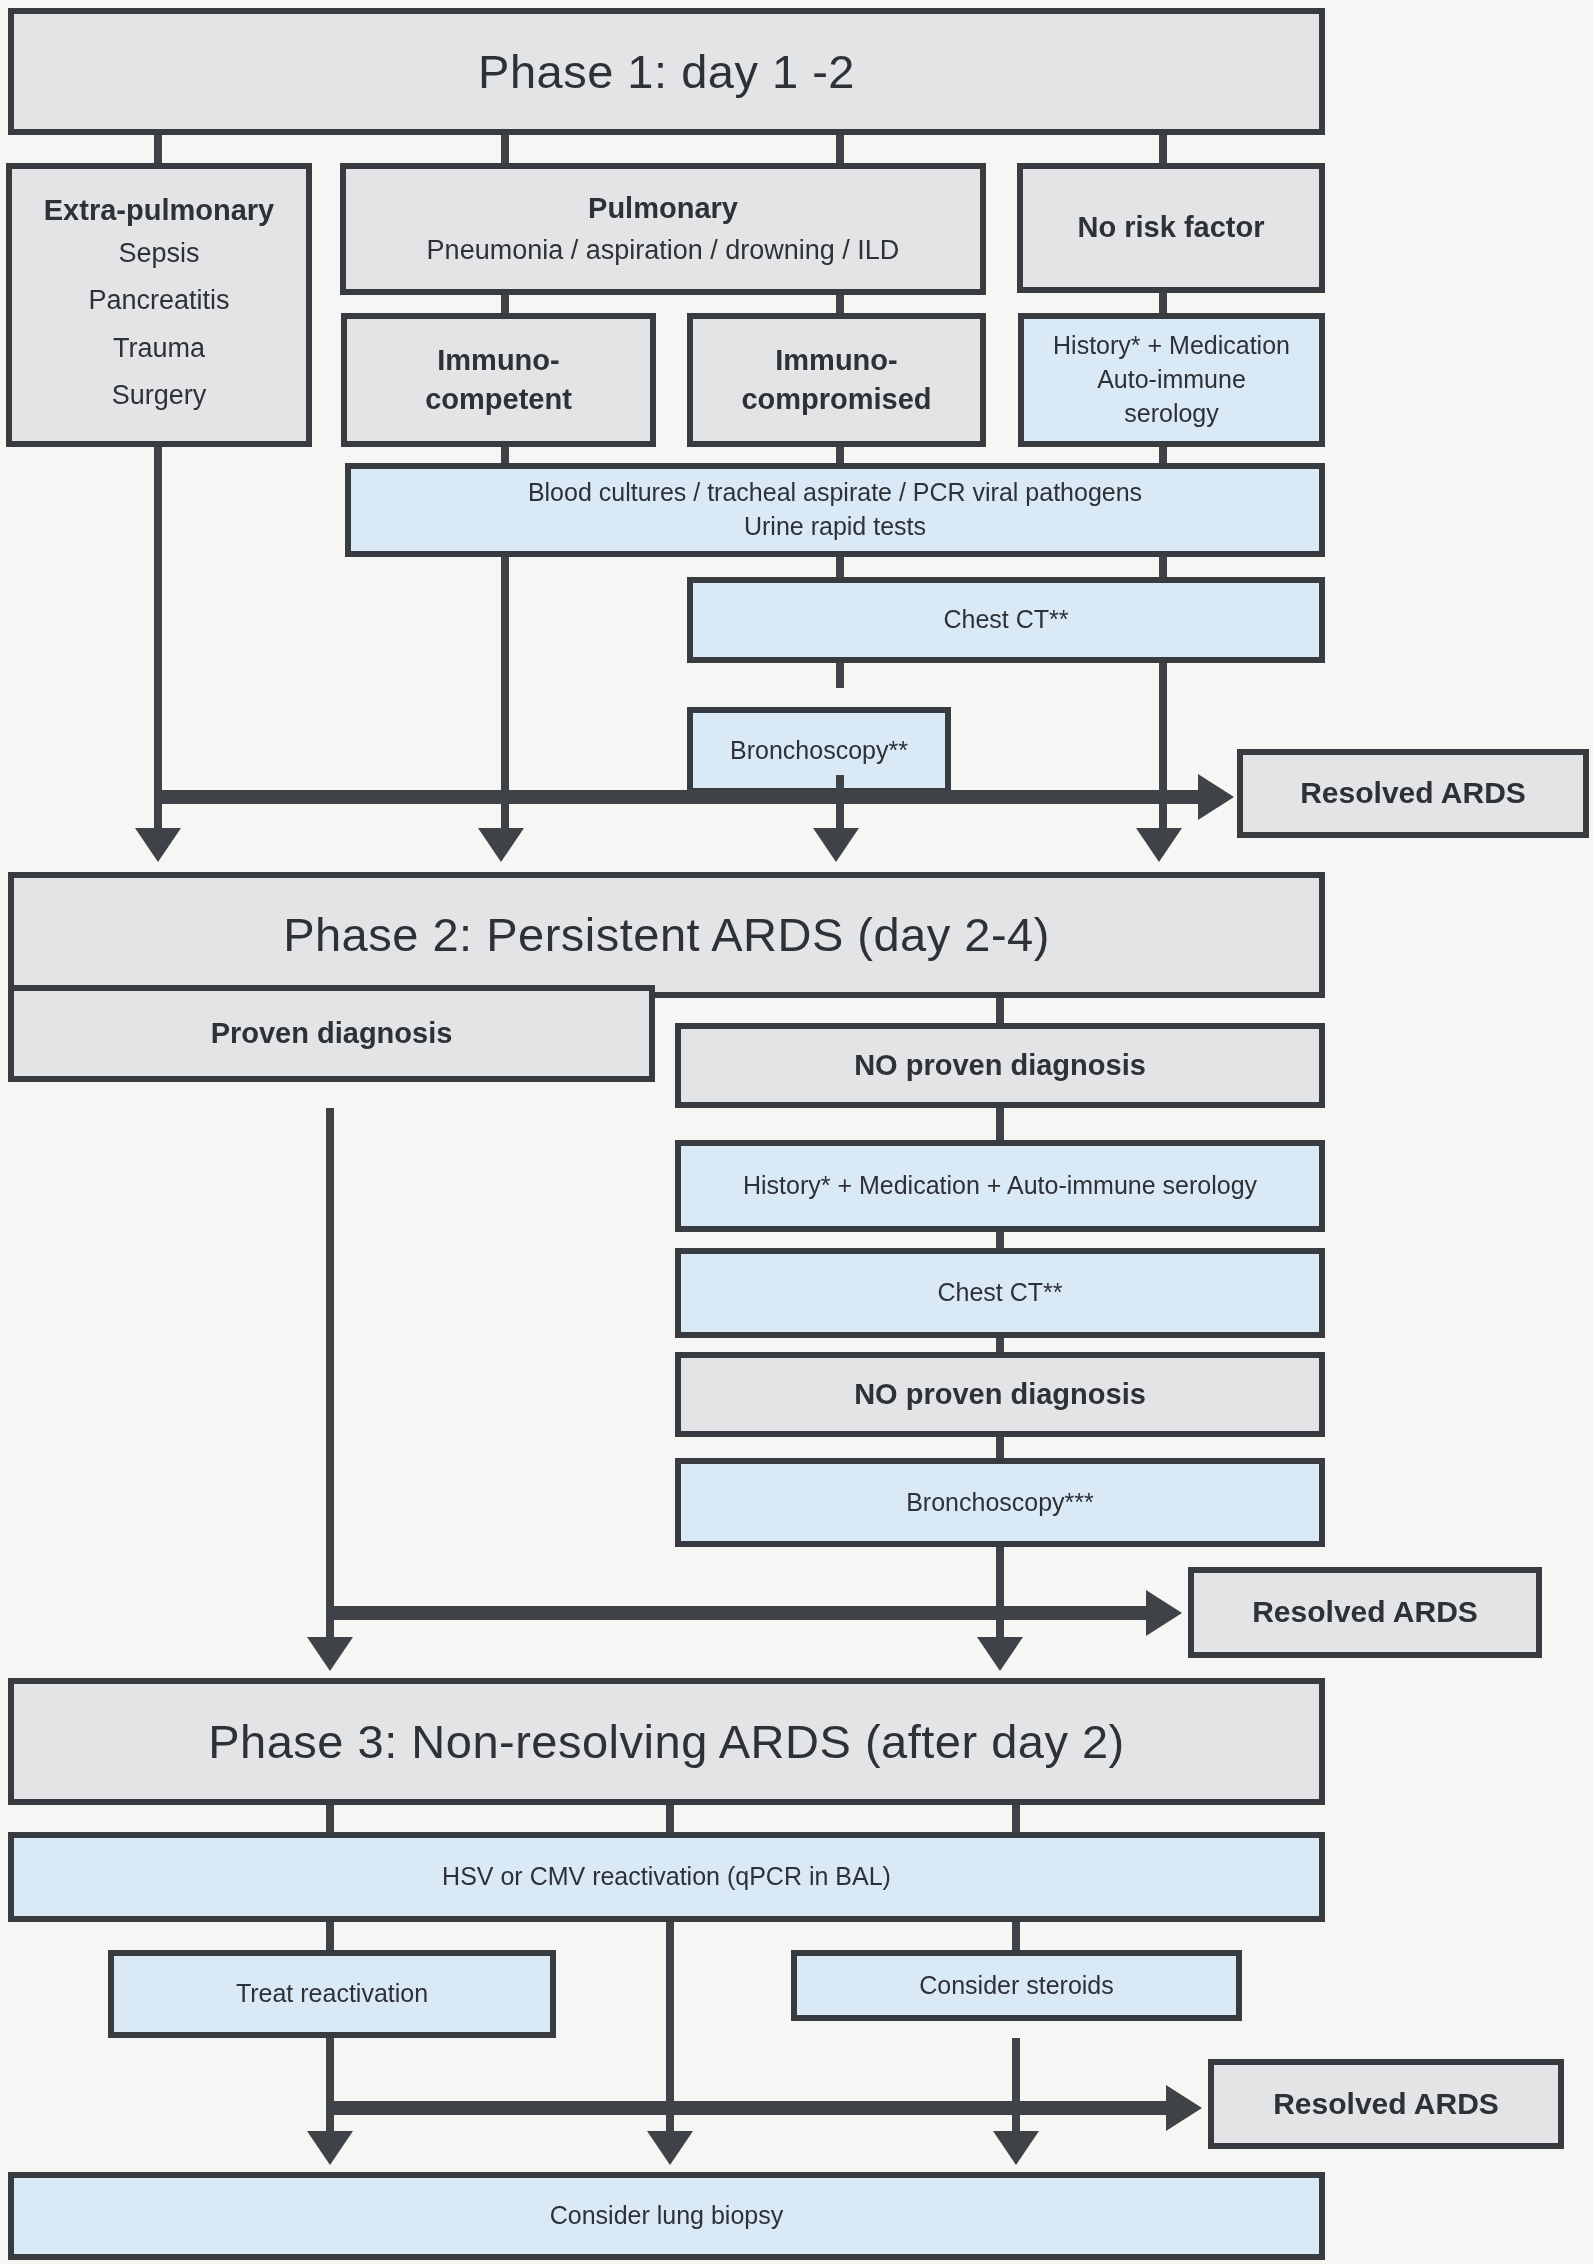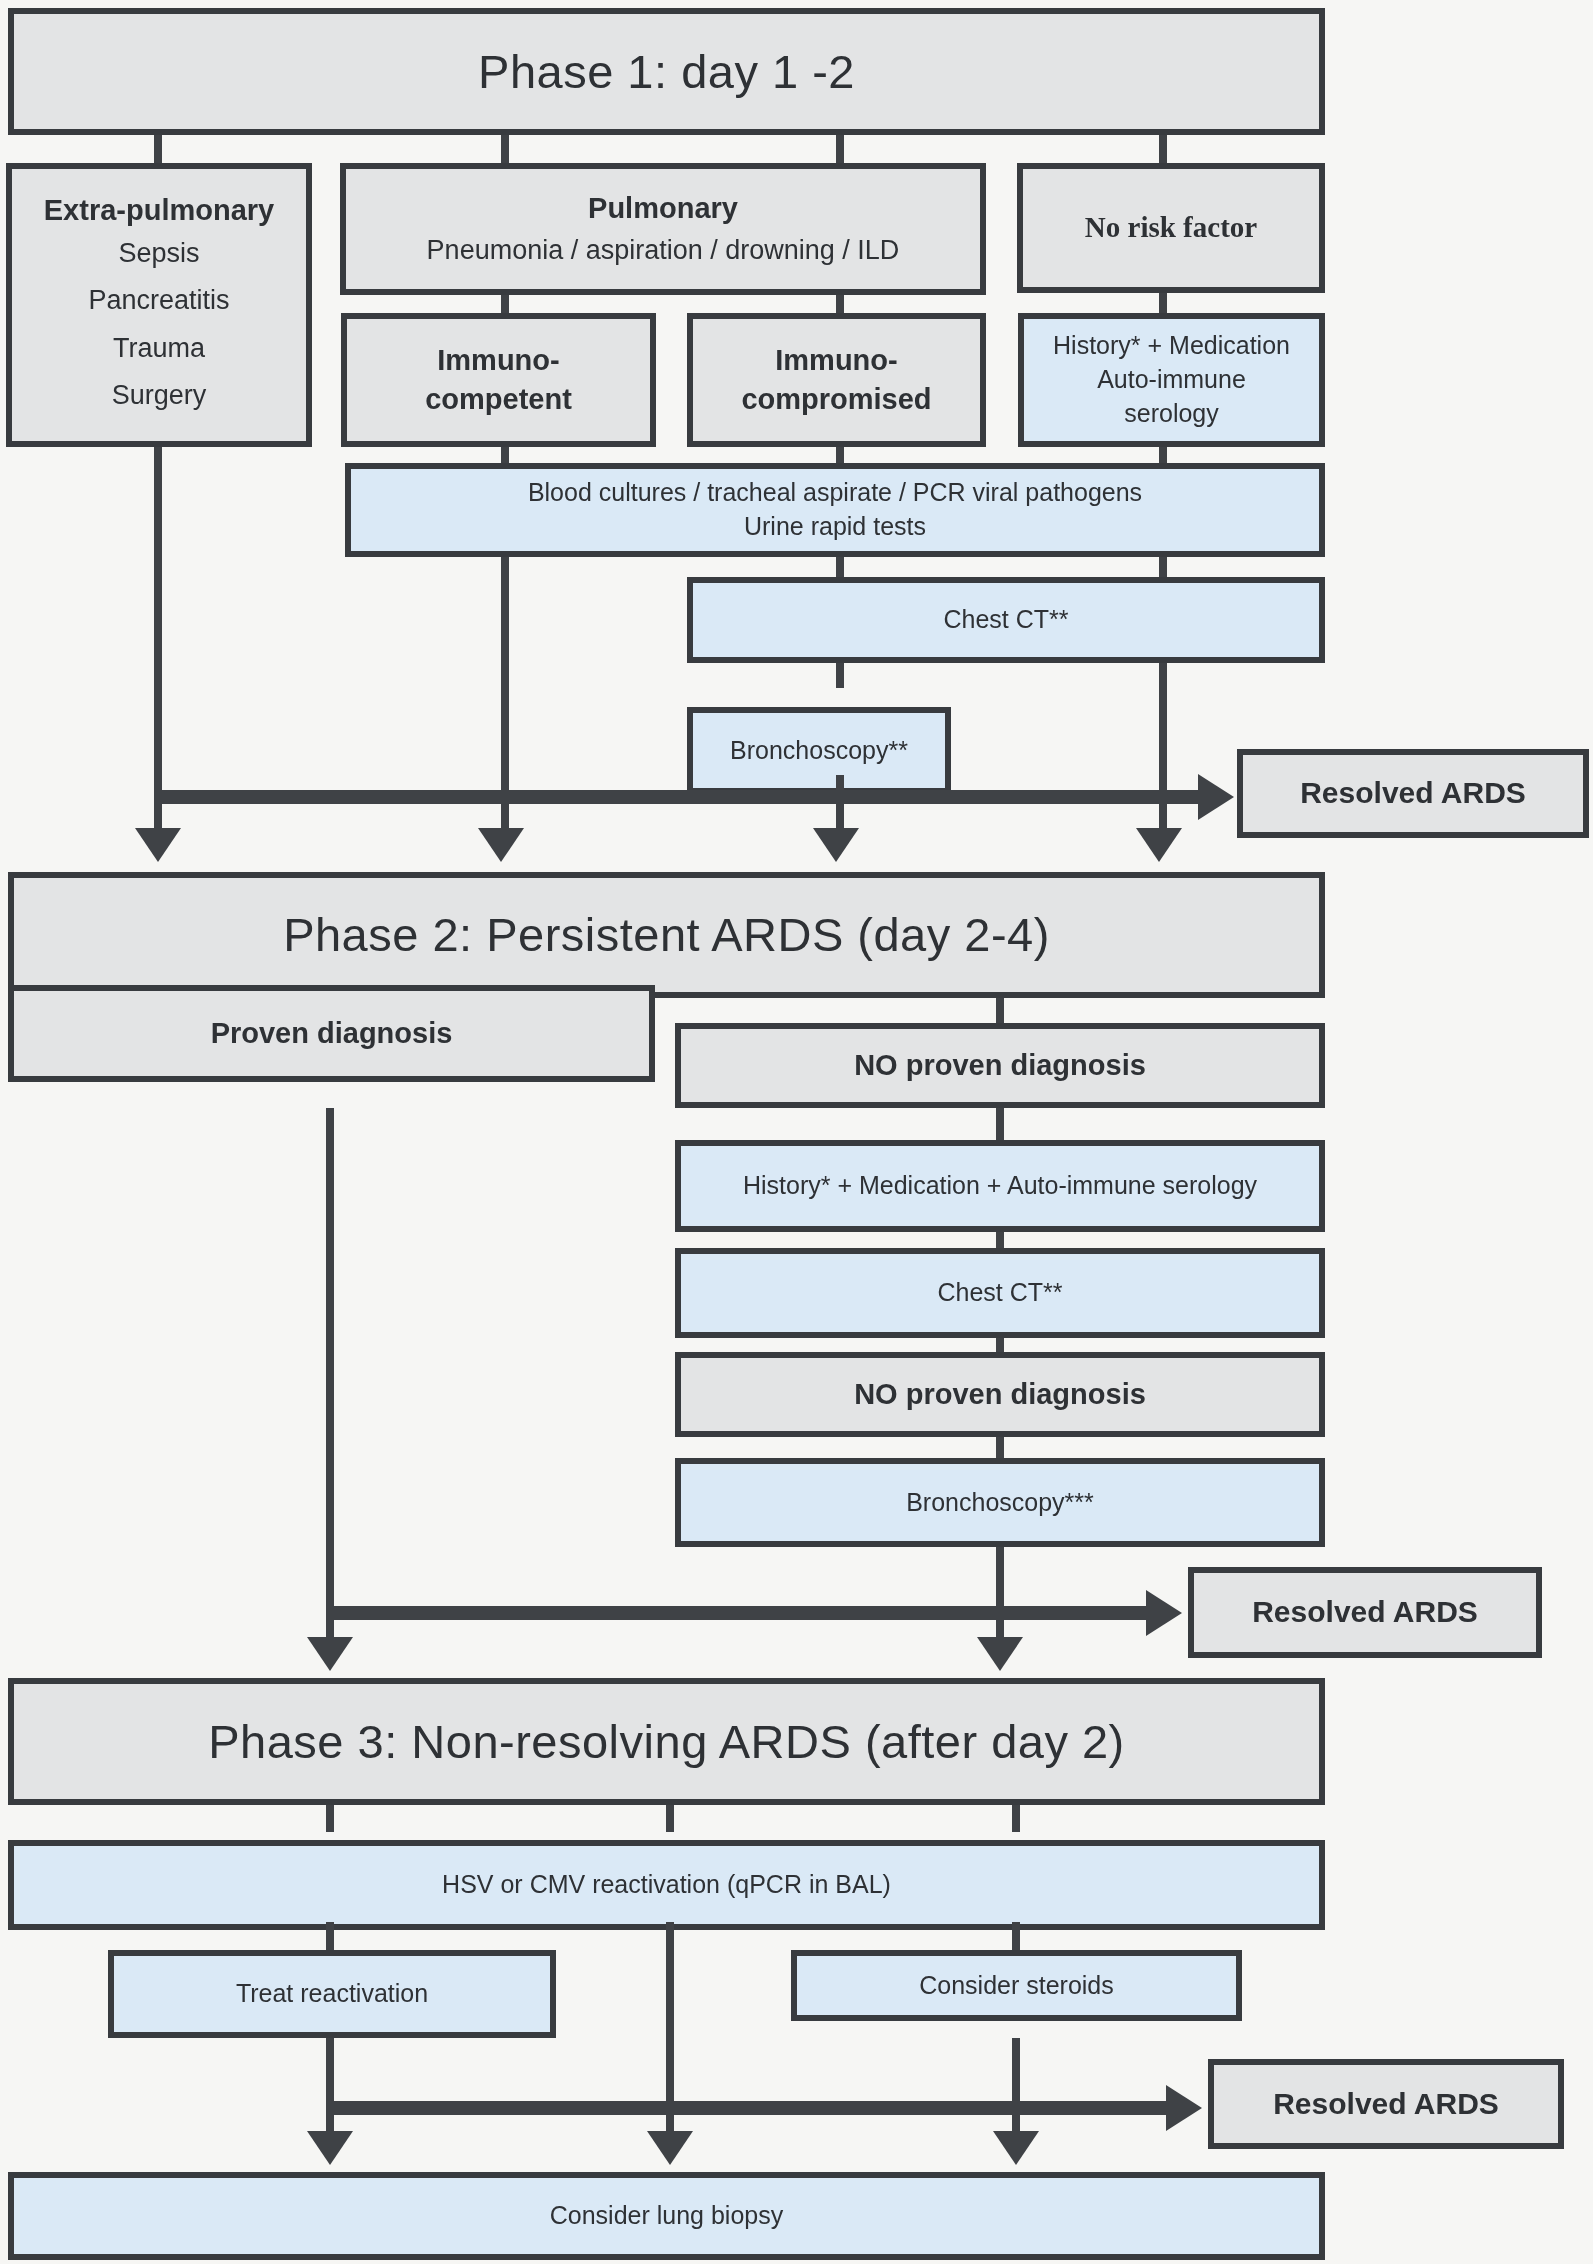--- a/index.html
+++ b/index.html
@@ -63,21 +63,21 @@
   </div>
 
   <div class="box gray" style="left:6px;top:163px;width:306px;height:284px;">
     <span class="bold-label">Extra-pulmonary</span>
     <span class="sub-label items preline">Sepsis
 Pancreatitis
 Trauma
 Surgery</span>
   </div>
 
-  <div class="box gray" style="left:1017px;top:163px;width:308px;height:130px;font-family:Liberation Serif, serif;">
+  <div class="box gray" style="left:1017px;top:163px;width:308px;height:130px;">
     <span class="bold-label">No risk factor</span>
   </div>
 
   <div class="vline" style="left:501px;top:295px;height:18px;"></div>
   <div class="vline" style="left:836px;top:295px;height:18px;"></div>
   <div class="vline" style="left:1159px;top:293px;height:20px;"></div>
 
   <div class="box gray" style="left:341px;top:313px;width:315px;height:134px;">
     <span class="bold-label preline">Immuno-
 competent</span>
@@ -186,21 +186,21 @@
   <div class="head-down" style="left:977px;top:1637px;"></div>
 
   <div class="box gray" style="left:8px;top:1678px;width:1317px;height:127px;">
     <span class="phase-title">Phase 3: Non-resolving ARDS (after day 2)</span>
   </div>
 
   <div class="vline" style="left:326px;top:1805px;height:27px;"></div>
   <div class="vline" style="left:666px;top:1805px;height:27px;"></div>
   <div class="vline" style="left:1012px;top:1805px;height:27px;"></div>
 
-  <div class="box blue" style="left:8px;top:1832px;width:1317px;height:90px;margin-top:8px;">
+  <div class="box blue" style="left:8px;top:1832px;width:1317px;height:90px;">
     <span class="blue-label">HSV or CMV reactivation (qPCR in BAL)</span>
   </div>
 
   <div class="vline" style="left:326px;top:1922px;height:28px;"></div>
   <div class="vline" style="left:1012px;top:1922px;height:28px;"></div>
 
   <div class="box blue" style="left:108px;top:1950px;width:448px;height:88px;">
     <span class="blue-label">Treat reactivation</span>
   </div>
 

